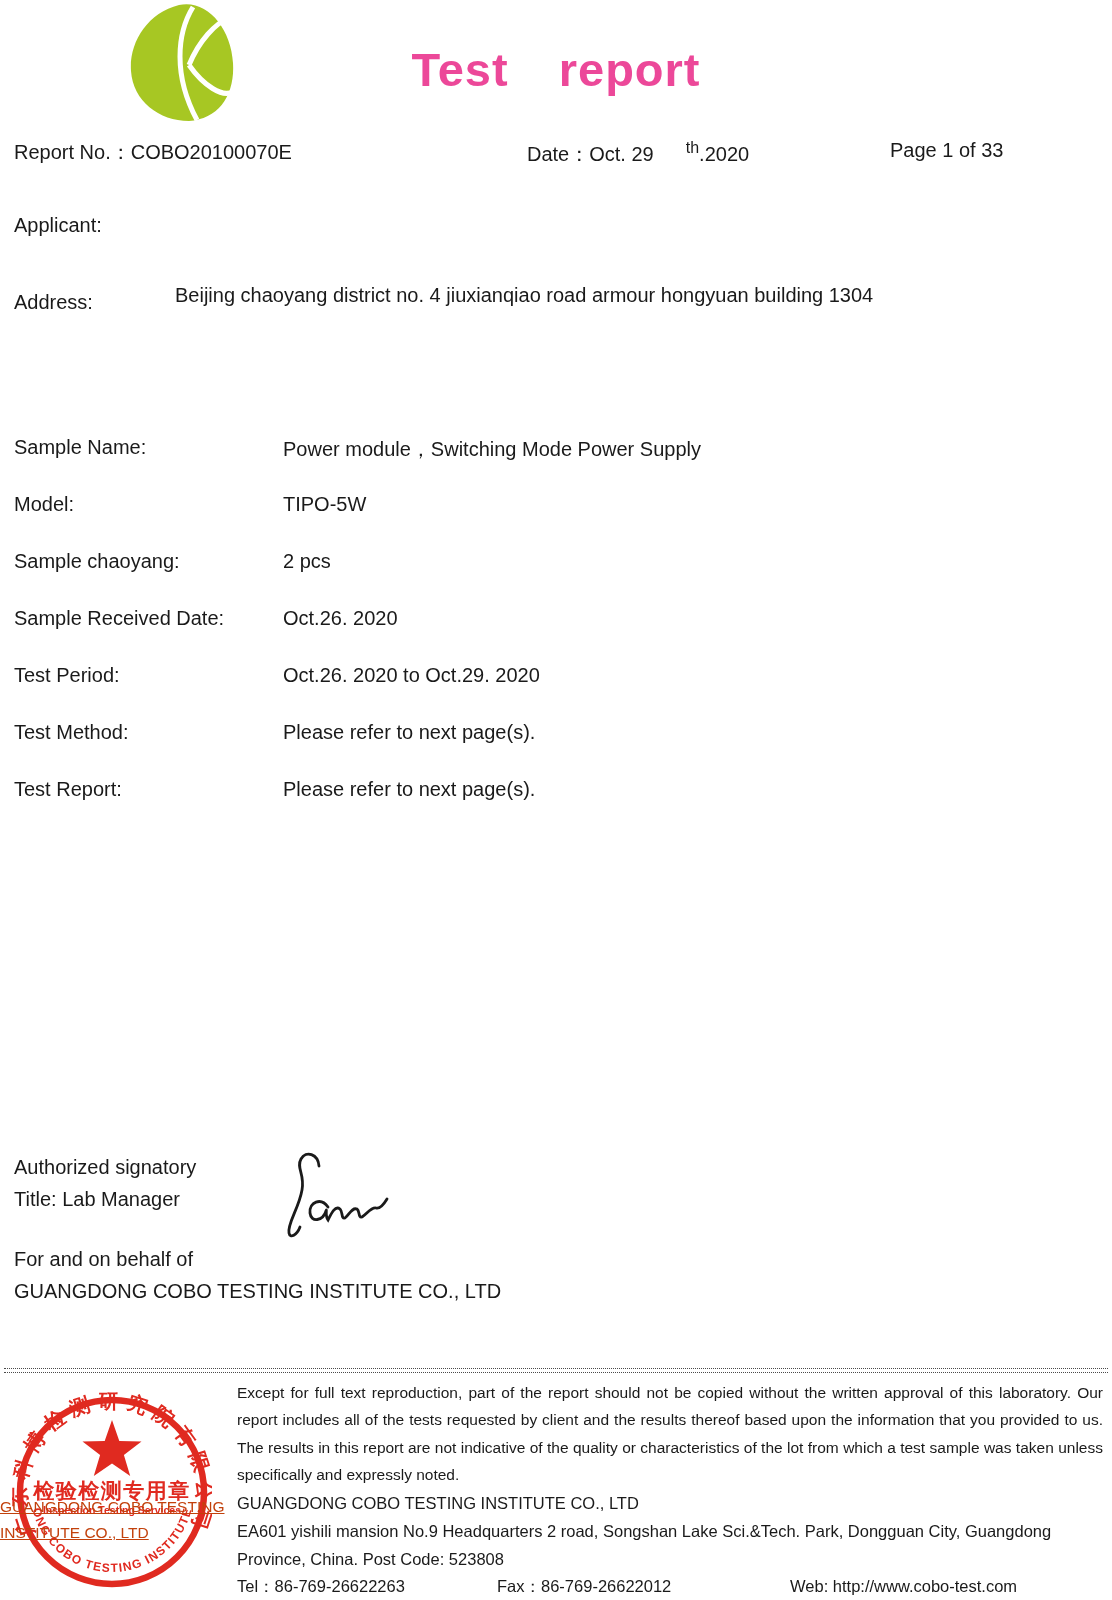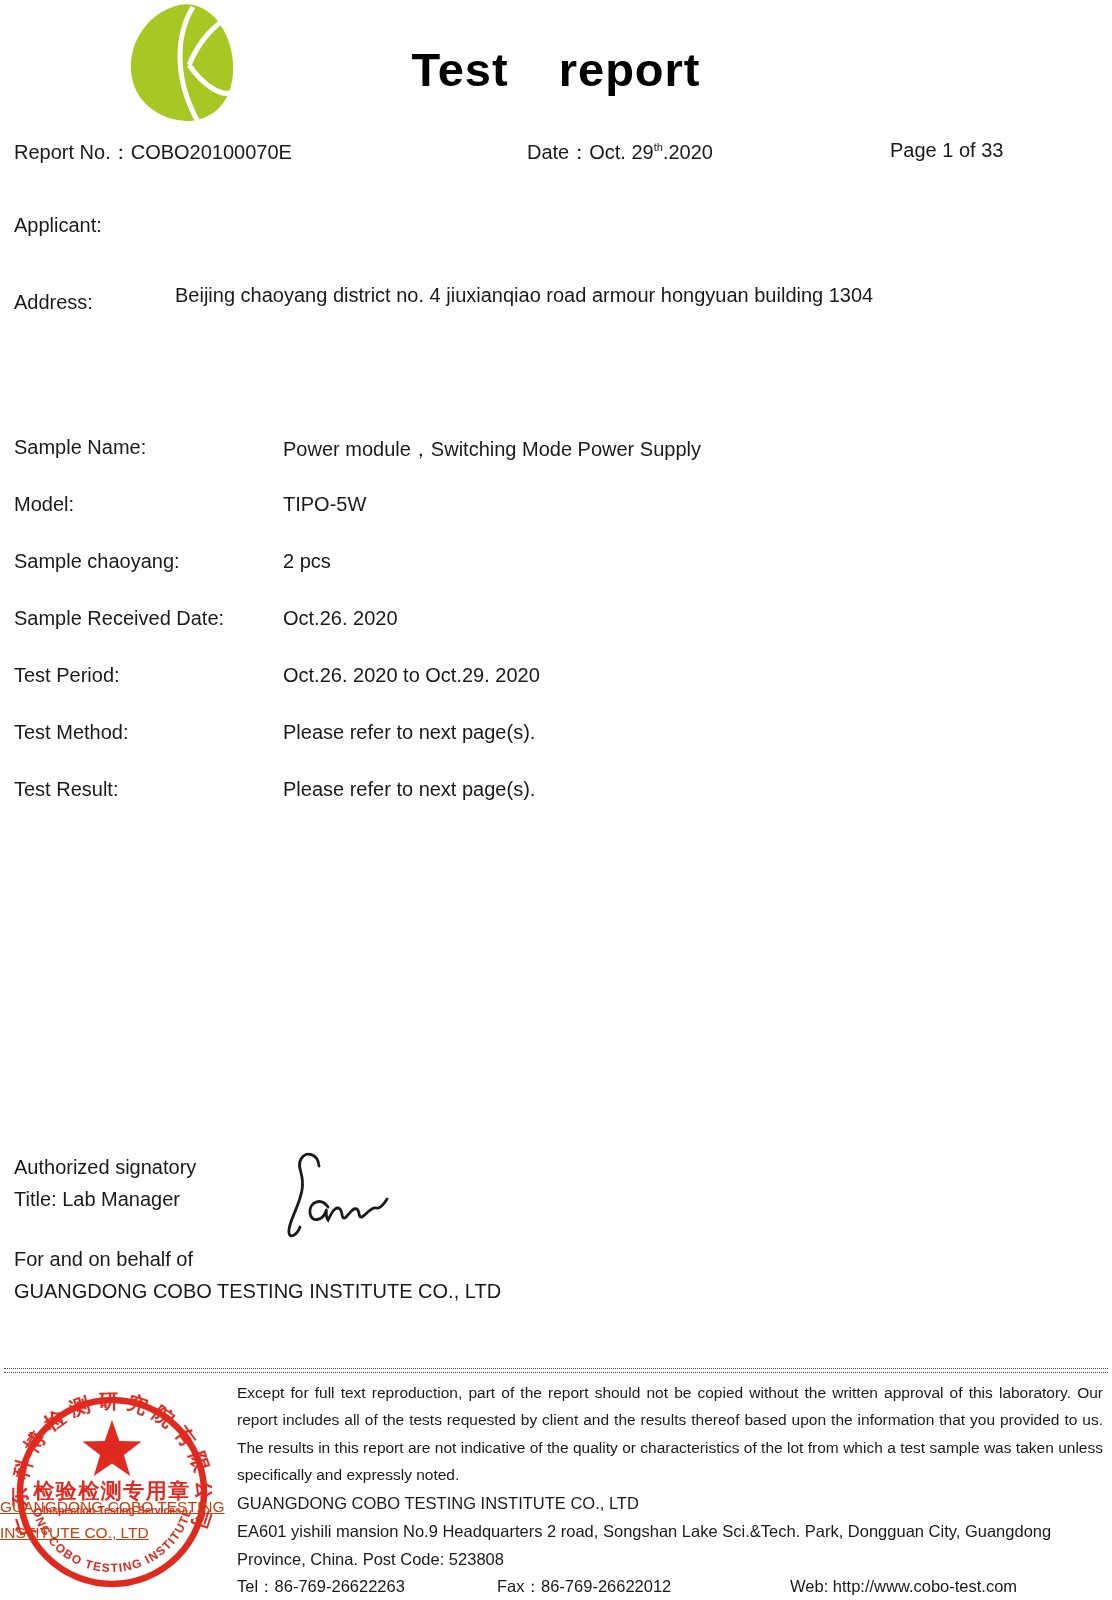--- a/index.html
+++ b/index.html
@@ -13,24 +13,24 @@
     overflow:hidden;
   }
   .abs{position:absolute;}
   .title{
     left:0;right:0;top:42px;
     text-align:center;
     font-size:47px;
     font-weight:bold;
     word-spacing:36px;
     letter-spacing:1px;
-    color:#000000;
+    color:#ec4899;
   }
   .meta{font-size:20px;}
-  .sup{font-size:11px;vertical-align:super;}
+  .sup{font-size:16px;vertical-align:super;margin-left:32px;}
   .lbl{font-size:20px;}
   .val{font-size:20px;}
   .intro{font-size:20px;}
   .sig-text{font-size:20px;}
   .dotline{
     left:4px;right:4px;top:1368px;height:3px;
     border-top:1.5px dotted #4a4a4a;
     border-bottom:1.5px dotted #4a4a4a;
   }
   .footer-block{
@@ -84,21 +84,21 @@
   <div class="abs lbl" style="left:14px;top:493px;">Model:</div>
   <div class="abs val" style="left:283px;top:493px;">TIPO-5W</div>
   <div class="abs lbl" style="left:14px;top:550px;">Sample chaoyang:</div>
   <div class="abs val" style="left:283px;top:550px;">2 pcs</div>
   <div class="abs lbl" style="left:14px;top:607px;">Sample Received Date:</div>
   <div class="abs val" style="left:283px;top:607px;">Oct.26. 2020</div>
   <div class="abs lbl" style="left:14px;top:664px;">Test Period:</div>
   <div class="abs val" style="left:283px;top:664px;">Oct.26. 2020 to Oct.29. 2020</div>
   <div class="abs lbl" style="left:14px;top:721px;">Test Method:</div>
   <div class="abs val" style="left:283px;top:721px;">Please refer to next page(s).</div>
-  <div class="abs lbl" style="left:14px;top:778px;">Test Result:</div>
+  <div class="abs lbl" style="left:14px;top:778px;">Test Report:</div>
   <div class="abs val" style="left:283px;top:778px;">Please refer to next page(s).</div>
 
   <div class="abs sig-text" style="left:14px;top:1156px;">Authorized signatory</div>
   <div class="abs sig-text" style="left:14px;top:1188px;">Title: Lab Manager</div>
 
   <svg class="abs" style="left:272px;top:1150px;" width="130" height="98" viewBox="0 0 130 98" aria-label="Sam">
     <path d="M47,16 C46,4 34,0 29,9 C24,18 33,24 30,40 C27,58 15,74 17,83 C18,89 25,85 28,77" stroke="#1a1a1a" stroke-width="2.8" fill="none" stroke-linecap="round"></path>
     <path d="M56,57 C49,47 37,52 38,63 C39,73 51,71 54,61 C55,57 53,66 56,70 C59,64 63,55 68,59 C71,62 69,69 73,68 C77,65 80,57 85,59 C88,61 86,68 90,67 C95,64 99,57 104,58 C108,59 112,54 115,49" stroke="#1a1a1a" stroke-width="2.8" fill="none" stroke-linecap="round"></path>
   </svg>
 

